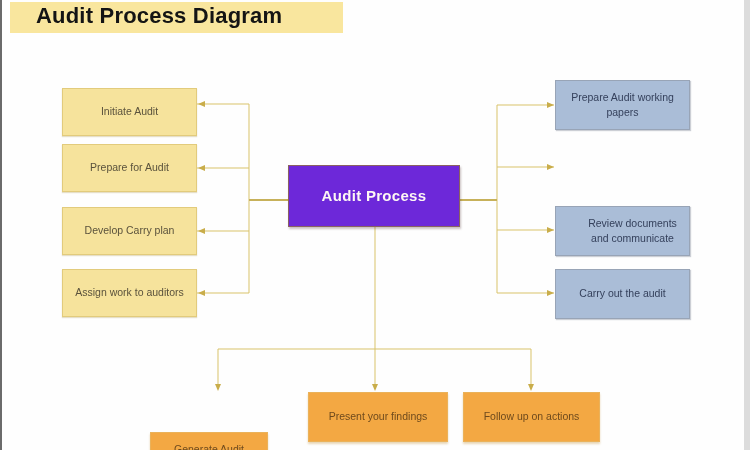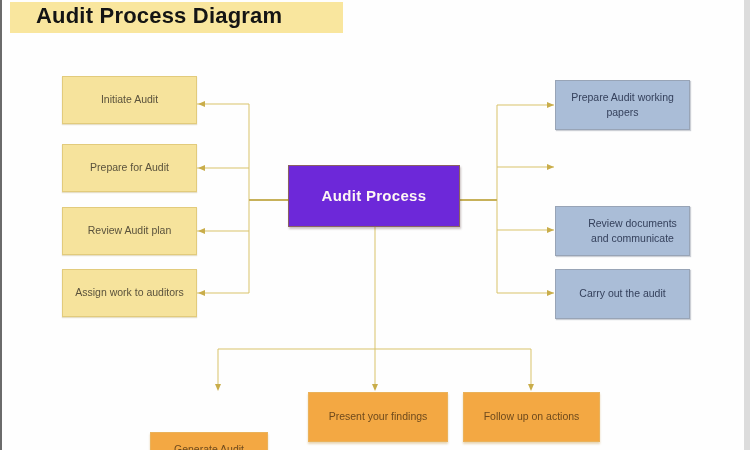--- a/index.html
+++ b/index.html
@@ -56,21 +56,21 @@
     color:#6e4a1d;
     box-shadow:0 2px 2px rgba(190,140,50,.35);
   }
   .node.center{
     left:288px;top:165px;width:172px;height:62px;
     background:#6d28d9;border:1px solid #8a6162;
     color:#fdf6f4;
     font-size:15px;font-weight:700;letter-spacing:.3px;
     box-shadow:1px 2px 2px rgba(80,50,50,.3);
   }
-  .y1{top:76px;} .y2{top:144px;} .y3{top:207px;} .y4{top:269px;}
+  .y1{top:88px;} .y2{top:144px;} .y3{top:207px;} .y4{top:269px;}
   .b1{top:80px;} .b2{top:142px;} .b3{top:206px;padding-left:26px;} .b4{top:269px;}
   .o1{left:150px;width:118px;margin-top:40px;} .o2{left:308px;width:140px;} .o3{left:463px;width:137px;}
   svg.connectors{position:absolute;left:0;top:0;pointer-events:none;}
 </style>
 </head>
 <body>
 
 <div class="canvas">
 
   <div class="left-edge-line"></div>
@@ -120,21 +120,21 @@
       <polygon points="218,391 215,384 221,384"></polygon>
       <polygon points="375,391 372,384 378,384"></polygon>
       <polygon points="531,391 528,384 534,384"></polygon>
     </g>
   </svg>
 
   <div class="node center">Audit Process</div>
 
   <div class="node yellow y1">Initiate Audit</div>
   <div class="node yellow y2">Prepare for Audit</div>
-  <div class="node yellow y3">Review Audit plan</div>
+  <div class="node yellow y3">Develop Carry plan</div>
   <div class="node yellow y4">Assign work to auditors</div>
 
   <div class="node blue b1">Prepare Audit working papers</div>
   <div class="node blue b3">Review documents and communicate</div>
   <div class="node blue b4">Carry out the audit</div>
 
   <div class="node orange o1">Generate Audit findings</div>
   <div class="node orange o2">Present your findings</div>
   <div class="node orange o3">Follow up on actions</div>
 

